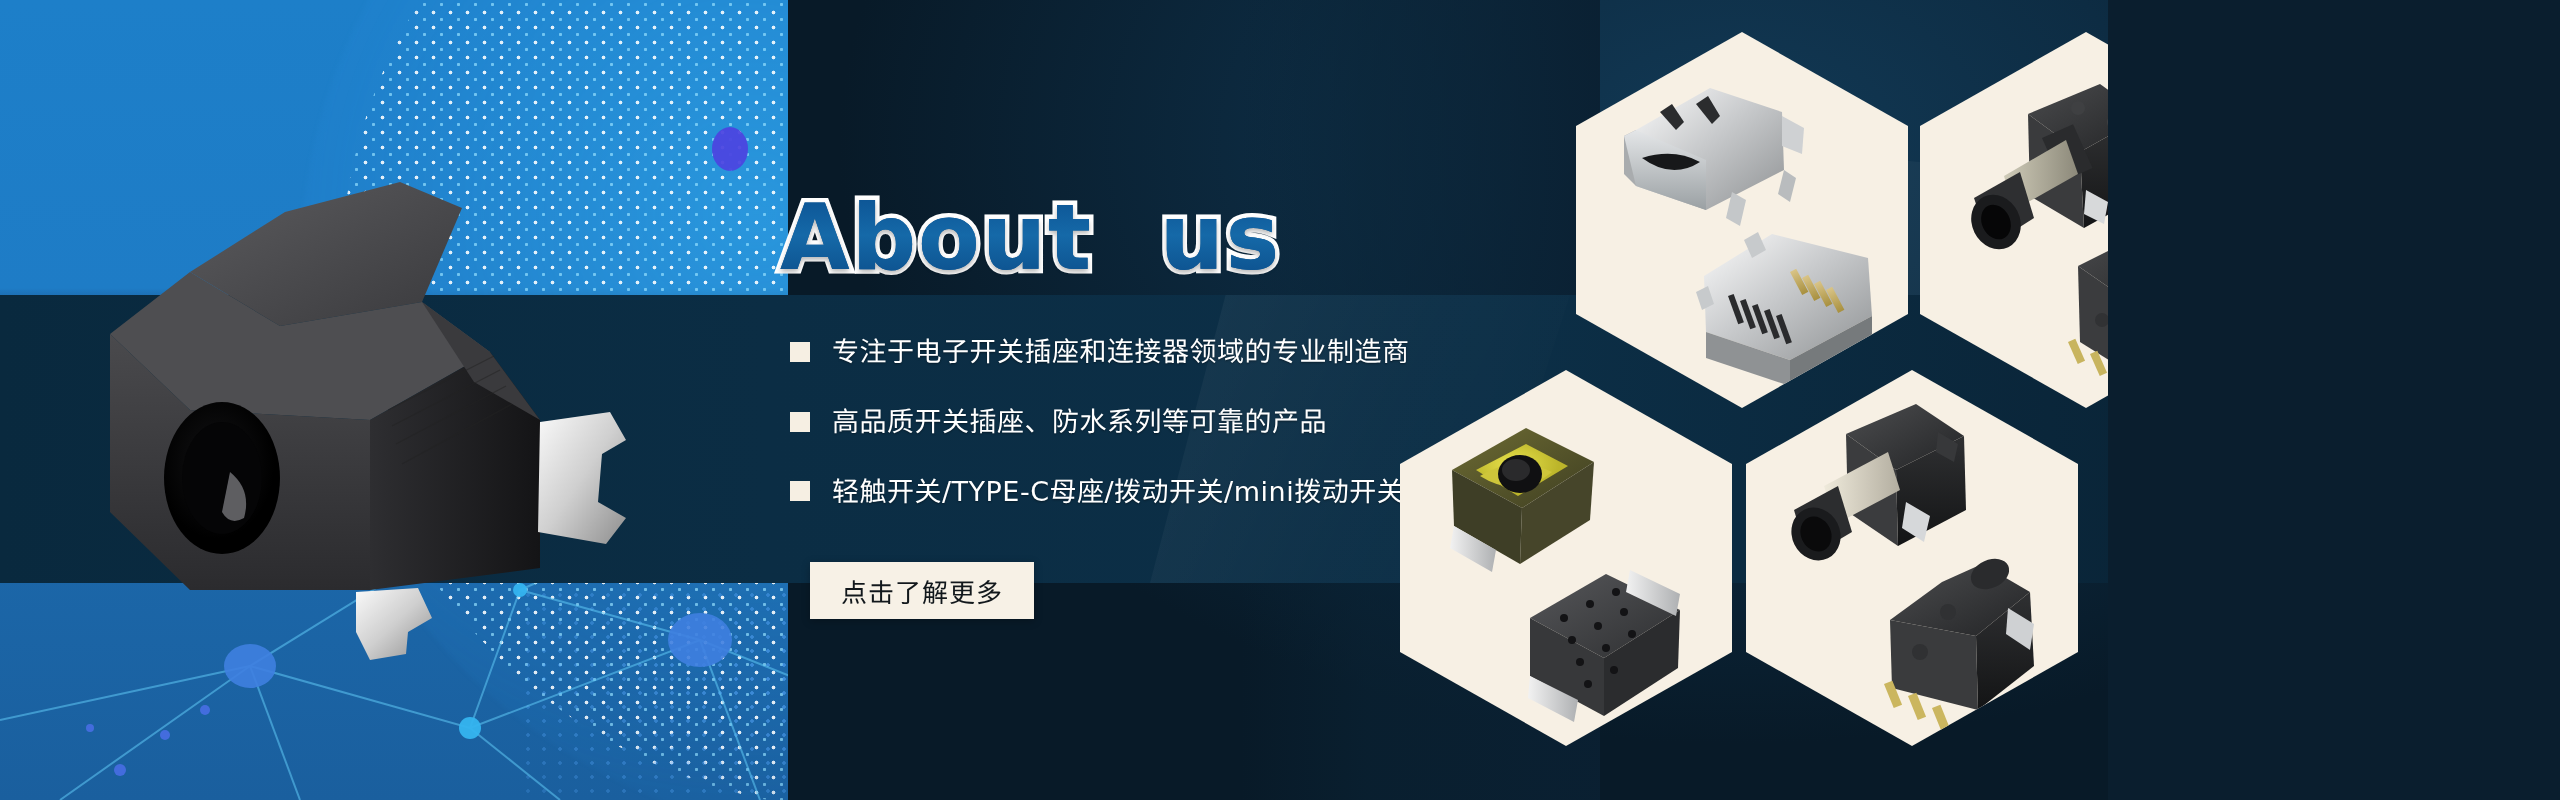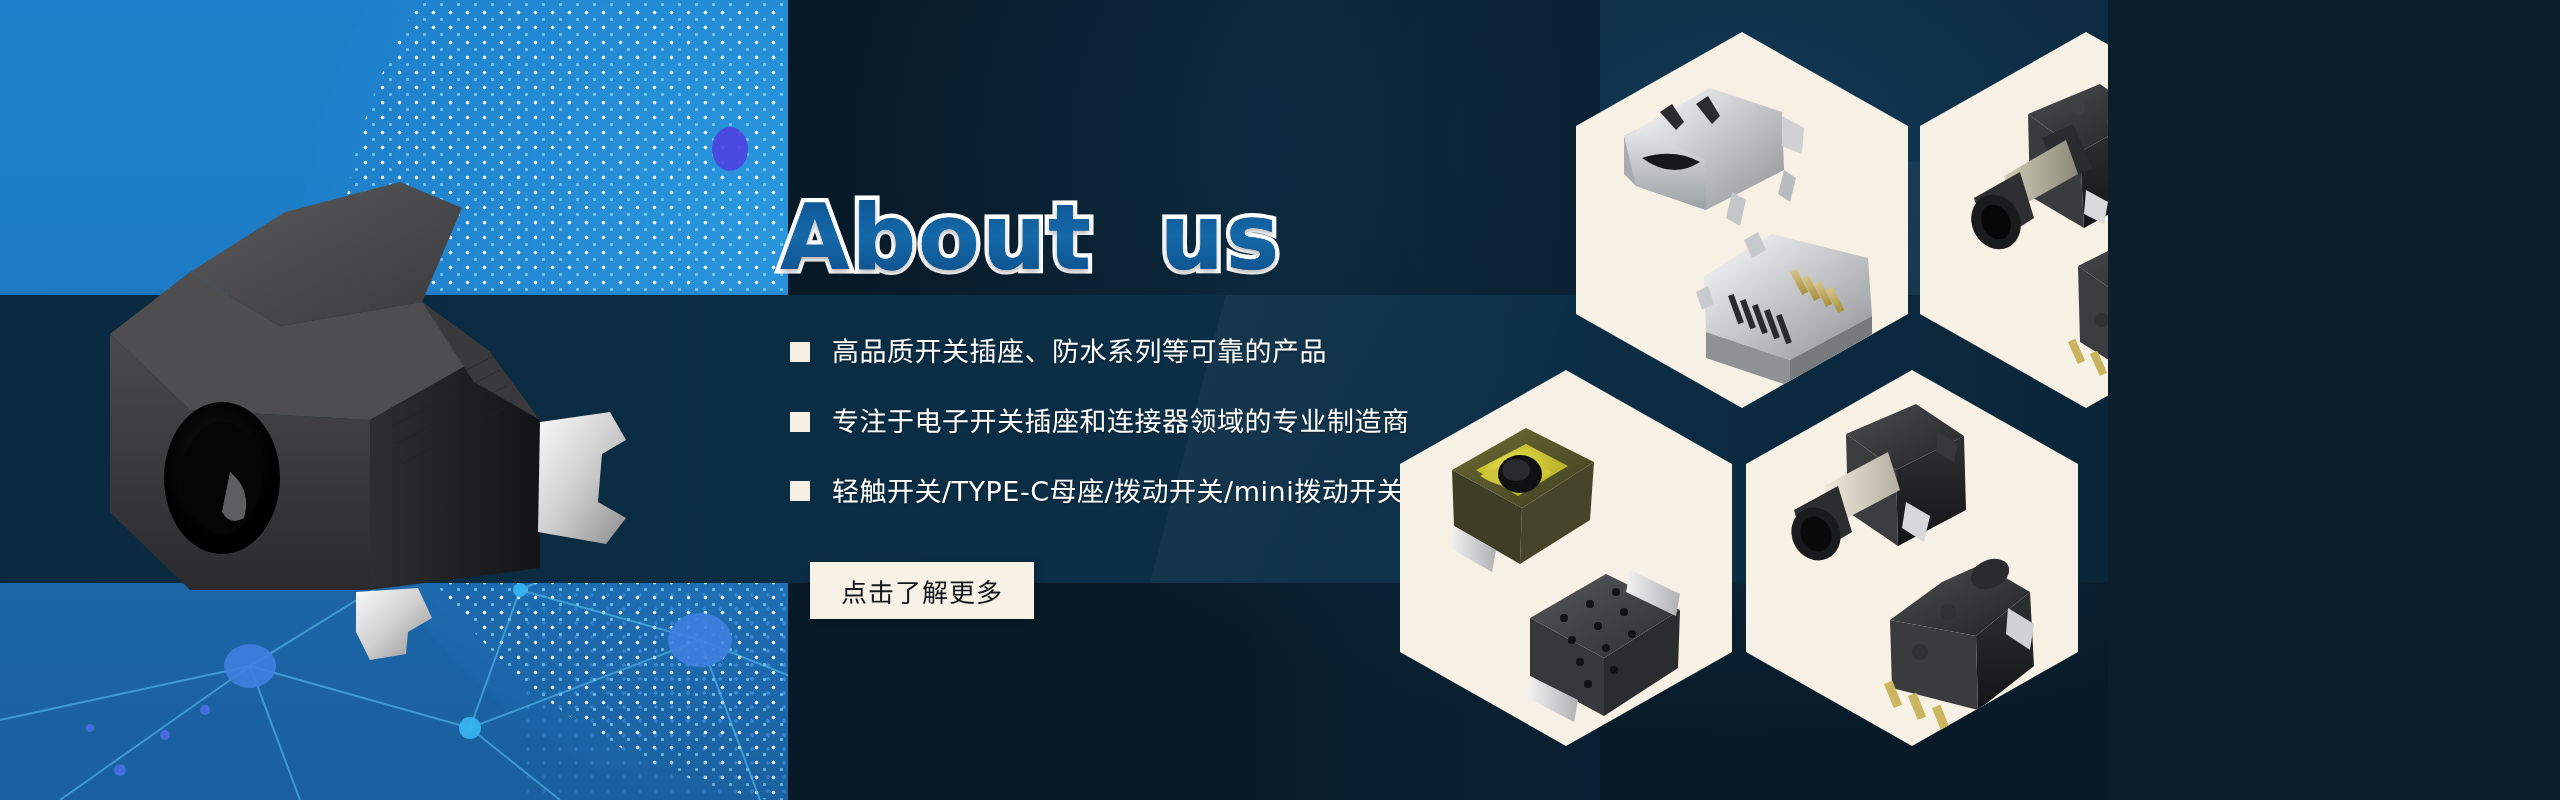--- a/index.html
+++ b/index.html
@@ -274,25 +274,25 @@
       </g>
     </svg>
   </div>
 
   <div class="title">About  us</div>
   <div class="title-fill">About  us</div>
 
   <div class="bullets">
     <div class="bullet-row">
       <span class="bullet-mark"></span>
-      <span class="bullet-text">高品质开关插座、防水系列等可靠的产品</span>
+      <span class="bullet-text">专注于电子开关插座和连接器领域的专业制造商</span>
     </div>
     <div class="bullet-row">
       <span class="bullet-mark"></span>
-      <span class="bullet-text">专注于电子开关插座和连接器领域的专业制造商</span>
+      <span class="bullet-text">高品质开关插座、防水系列等可靠的产品</span>
     </div>
     <div class="bullet-row">
       <span class="bullet-mark"></span>
       <span class="bullet-text">轻触开关/TYPE-C母座/拨动开关/mini拨动开关/按键开关等</span>
     </div>
   </div>
 
   <button class="cta">点击了解更多</button>
 
   <div class="hexes">

